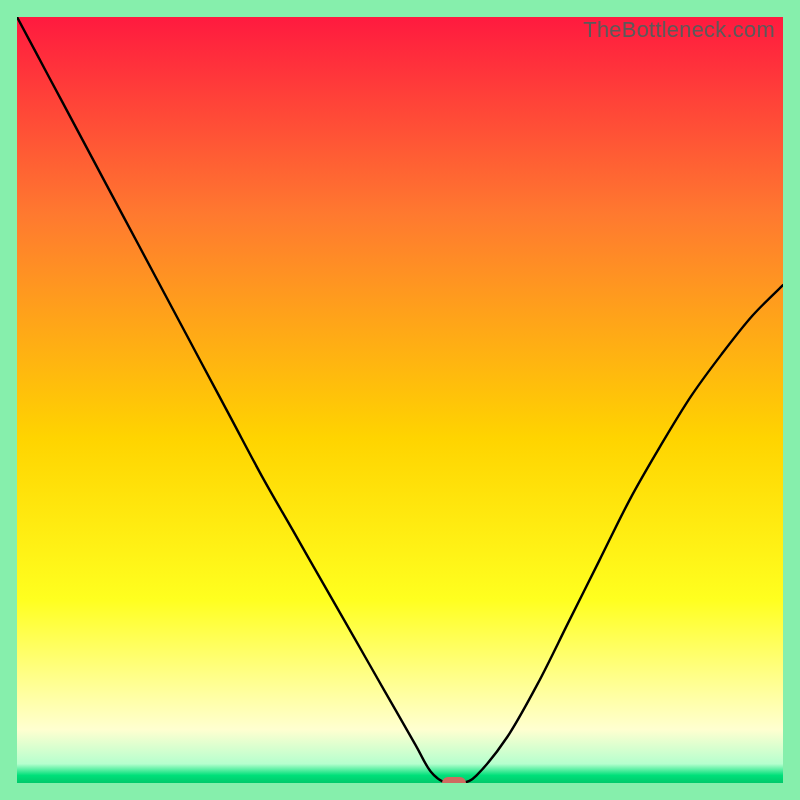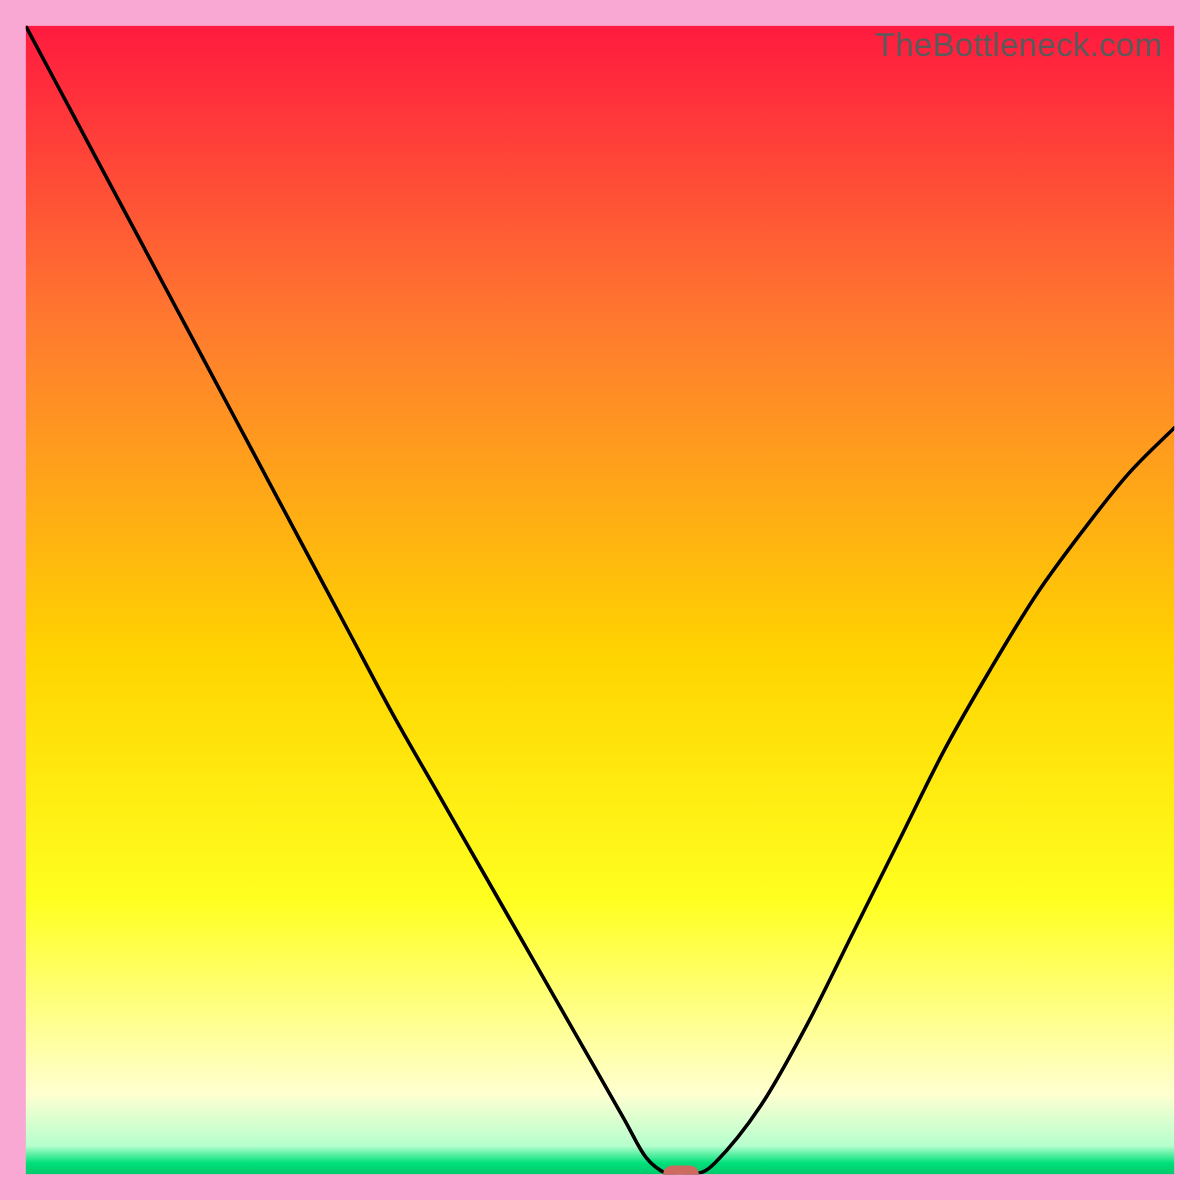--- a/index.html
+++ b/index.html
@@ -8,21 +8,21 @@
     width: 800px;
     height: 800px;
     background: #000;
     overflow: hidden;
     font-family: Arial, Helvetica, sans-serif;
   }
   .frame {
     position: relative;
     width: 800px;
     height: 800px;
-    background: #f9a8d4;
+    background: #86efac;
   }
   .plot-area {
     position: absolute;
     left: 17px;
     top: 17px;
     width: 766px;
     height: 766px;
     overflow: hidden;
   }
   .gradient {

